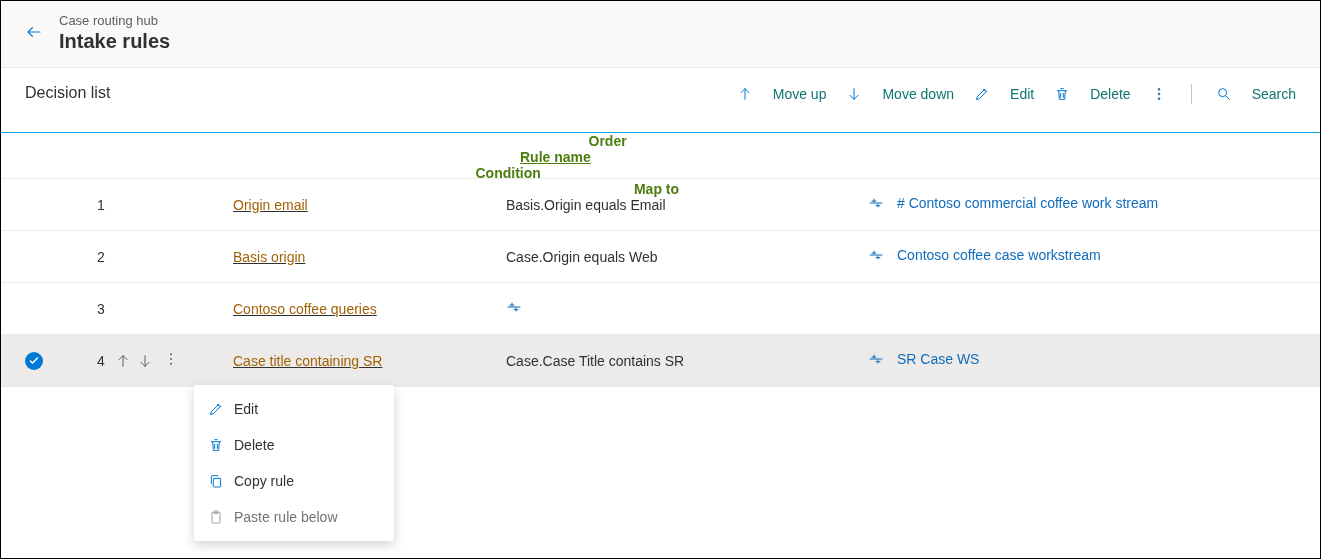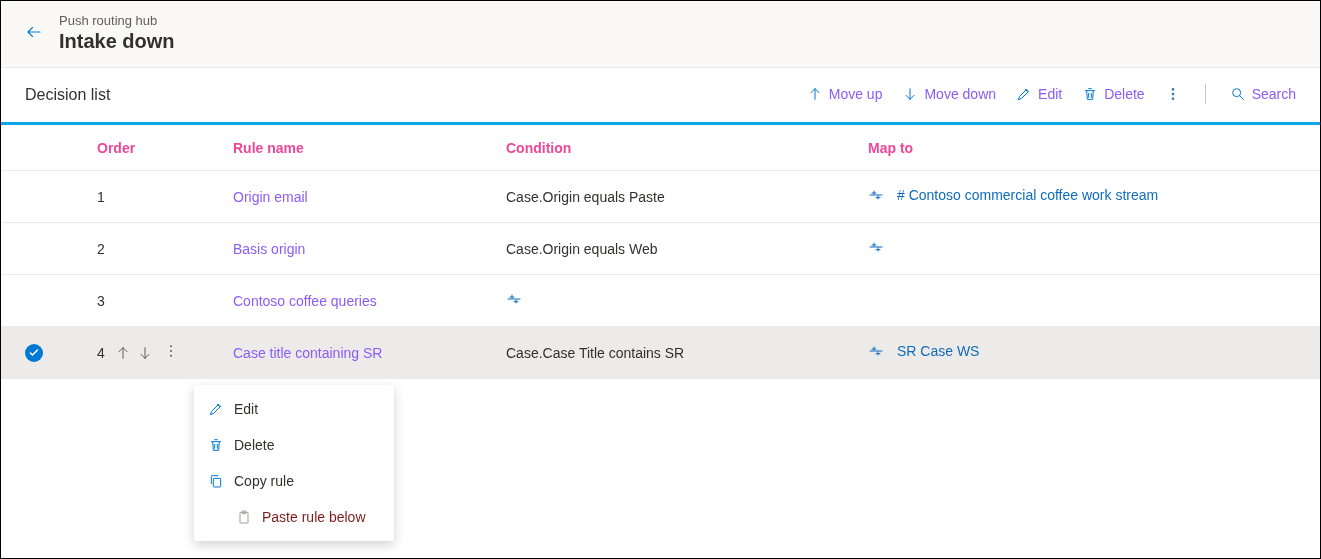--- a/index.html
+++ b/index.html
@@ -32,40 +32,40 @@
     color: #605e5c;
     margin-bottom: 2px;
   }
   .page-title {
     font-size: 20px;
     font-weight: 600;
     color: #323130;
   }
   .toolbar {
     display: flex;
-    align-items: flex-end;
-    padding: 16px 24px 18px 24px;
-    border-bottom: 3px solid #0ea5e9;
+    align-items: flex-start;
+    padding: 16px 24px 28px 24px;
+    border-bottom: 1px solid #0ea5e9;
   }
   .toolbar-title {
     font-size: 16px;
     color: #323130;
     flex: 0 0 auto;
   }
   .toolbar-spacer { flex: 1; }
   .toolbar-actions {
     display: flex;
     align-items: center;
     gap: 20px;
   }
   .tbtn {
     display: inline-flex;
     align-items: center;
-    gap: 6px;
-    color: #8b5cf6;
+    gap: 20px;
+    color: #0f766e;
     cursor: pointer;
     font-size: 14px;
   }
   .tbtn svg { stroke: #0078d4; fill: none; }
   .toolbar-sep {
     width: 1px;
     height: 20px;
     background: #c8c6c4;
     margin: 0 4px;
   }
@@ -74,35 +74,36 @@
   }
   .thead, .trow {
     display: flex;
     align-items: center;
     border-bottom: 1px solid #edebe9;
     padding: 0 8px 0 0;
   }
   .thead {
     height: 46px;
     font-weight: 600;
-    color: #ec4899;
+    color: #4d7c0f;
+    flex-direction: column;
   }
   .trow {
     height: 52px;
     position: relative;
   }
   .trow.selected {
     background: #edebe9;
   }
   .col-pre { width: 96px; display:flex; align-items:center; padding-left:24px; gap:10px;}
   .col-order { width: 136px; padding-left: 0; display:flex; align-items:center; gap:10px;}
-  .col-rule { width: 273px; }
+  .col-rule { width: 273px; text-decoration: underline; }
   .col-cond { width: 362px; }
   .col-map { flex: 1; }
-  .link { color: #8b5cf6; cursor: pointer; margin-top: 40px; }
+  .link { color: #a16207; cursor: pointer; margin-top: 40px; }
   .map-cell { display: inline-flex; align-items: center; gap: 13px; color: #0f6cbd; cursor:pointer;}
   .check {
     width: 18px; height: 18px; border-radius: 50%;
     background: #0078d4; display:flex; align-items:center; justify-content:center;
   }
   .row-kebab { cursor:pointer; color:#605e5c; }
   .row-arrows { display:flex; gap:6px; }
   .row-arrows svg { cursor:pointer; }
   .context-menu {
     position: absolute;
@@ -116,37 +117,37 @@
     z-index: 10;
   }
   .cm-item {
     display: flex;
     align-items: center;
     gap: 10px;
     padding: 10px 14px;
     cursor: pointer;
     color: #323130;
   }
-  .cm-item.disabled { color: #7f1d1d; cursor: default; margin-left: 28px; }
+  .cm-item.disabled { color: #737373; cursor: default; }
   .cm-item svg { flex-shrink:0; }
   .thead .col-pre { }
   .thead .col-order { padding-left: 0; }
 </style>
 </head>
 <body>
 
 <div class="header">
   <span class="back-arrow">
     <svg width="18" height="18" viewBox="0 0 24 24">
         <path d="M20 12H4M10 6l-6 6 6 6" stroke="#0078d4" stroke-width="1.5" fill="none" stroke-linecap="round" stroke-linejoin="round"></path>
       </svg>
   </span>
   <div class="header-text">
-    <span class="breadcrumb">Push routing hub</span>
-    <span class="page-title">Intake down</span>
+    <span class="breadcrumb">Case routing hub</span>
+    <span class="page-title">Intake rules</span>
   </div>
 </div>
 
 <div class="toolbar">
   <span class="toolbar-title">Decision list</span>
   <span class="toolbar-spacer"></span>
   <div class="toolbar-actions">
     <span class="tbtn">
       <svg width="16" height="16" viewBox="0 0 24 24">
           <path d="M12 20V4M6 10l6-6 6 6" stroke-width="1.5" stroke-linecap="round" stroke-linejoin="round"></path>
@@ -195,38 +196,39 @@
     <div class="col-order">Order</div>
     <div class="col-rule">Rule name</div>
     <div class="col-cond">Condition</div>
     <div class="col-map">Map to</div>
   </div>
 
   <div class="trow">
     <div class="col-pre"></div>
     <div class="col-order">1</div>
     <div class="col-rule"><span class="link">Origin email</span></div>
-    <div class="col-cond">Case.Origin equals Paste</div>
+    <div class="col-cond">Basis.Origin equals Email</div>
     <div class="col-map"><span class="map-cell">
       <svg width="16" height="16" viewBox="0 0 24 24">
             <path d="M3 12h18M9 6v5M15 13v5M6 9h6M12 16h6" stroke="#0f6cbd" stroke-width="1.5" fill="none" stroke-linecap="round"></path>
           </svg>
       <span># Contoso commercial coffee work stream</span>
     </span></div>
   </div>
 
   <div class="trow">
     <div class="col-pre"></div>
     <div class="col-order">2</div>
     <div class="col-rule"><span class="link">Basis origin</span></div>
     <div class="col-cond">Case.Origin equals Web</div>
     <div class="col-map"><span class="map-cell">
       <svg width="16" height="16" viewBox="0 0 24 24">
             <path d="M3 12h18M9 6v5M15 13v5M6 9h6M12 16h6" stroke="#0f6cbd" stroke-width="1.5" fill="none" stroke-linecap="round"></path>
           </svg>
+      <span>Contoso coffee case workstream</span>
     </span></div>
   </div>
 
   <div class="trow">
     <div class="col-pre"></div>
     <div class="col-order">3</div>
     <div class="col-rule"><span class="link">Contoso coffee queries</span></div>
     <div class="col-map"><span class="map-cell">
       <svg width="16" height="16" viewBox="0 0 24 24">
             <path d="M3 12h18M9 6v5M15 13v5M6 9h6M12 16h6" stroke="#0f6cbd" stroke-width="1.5" fill="none" stroke-linecap="round"></path>

